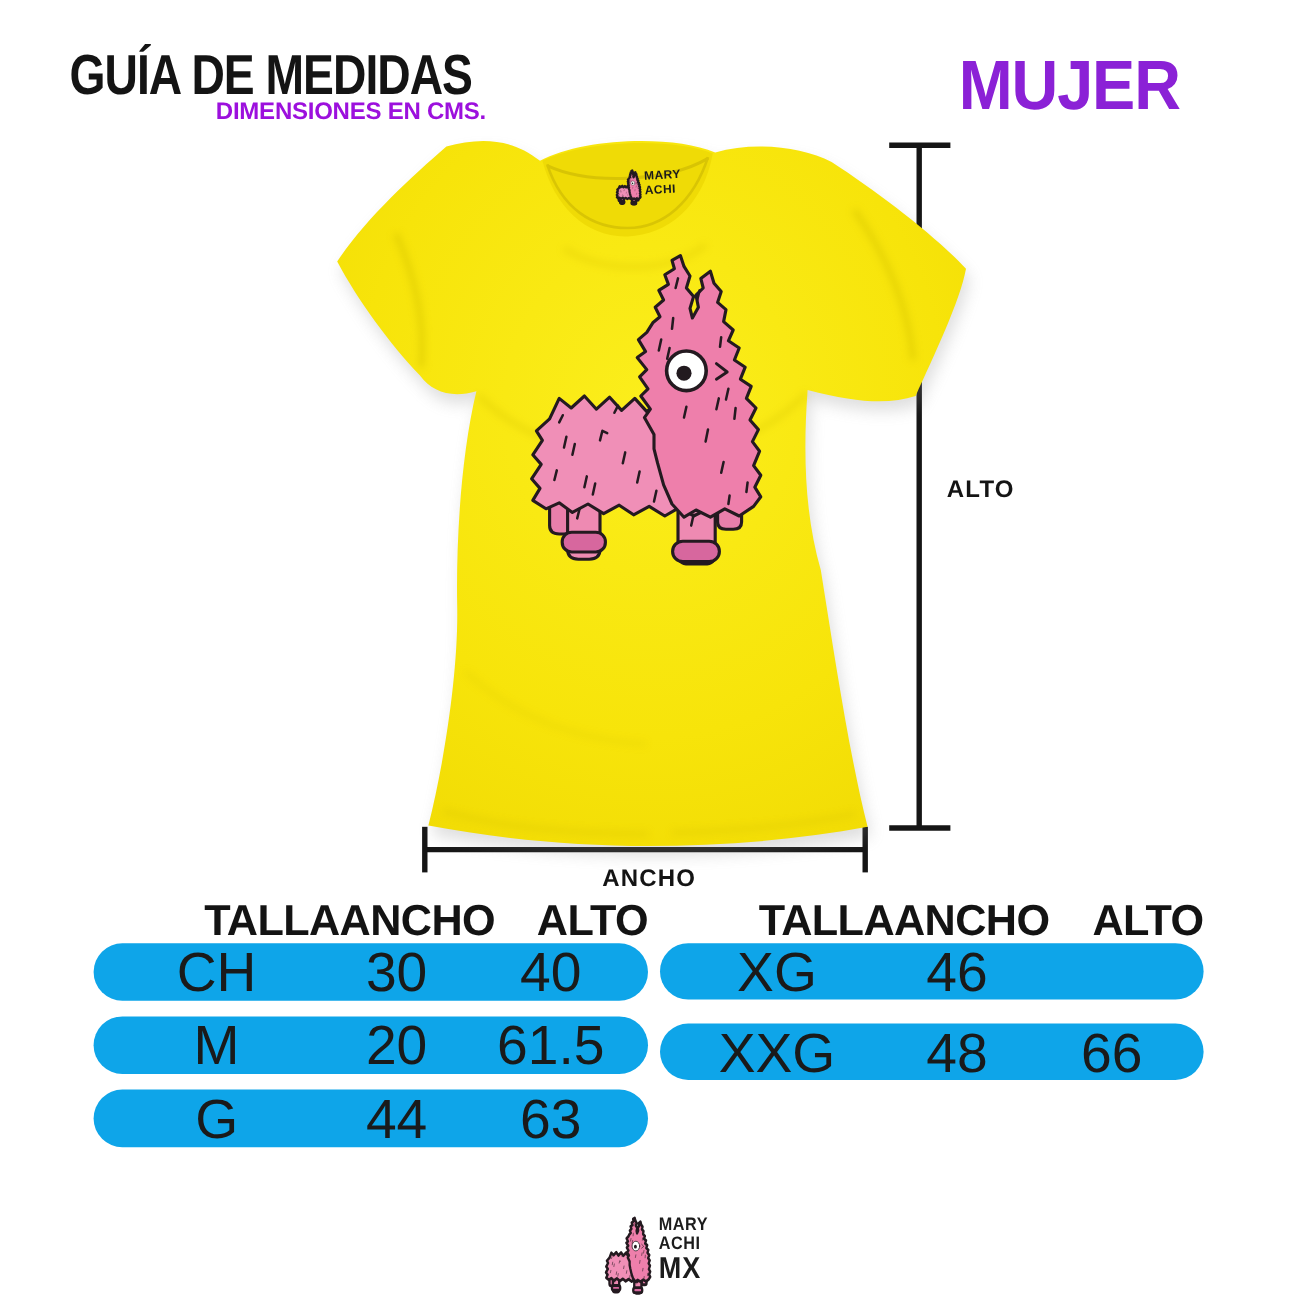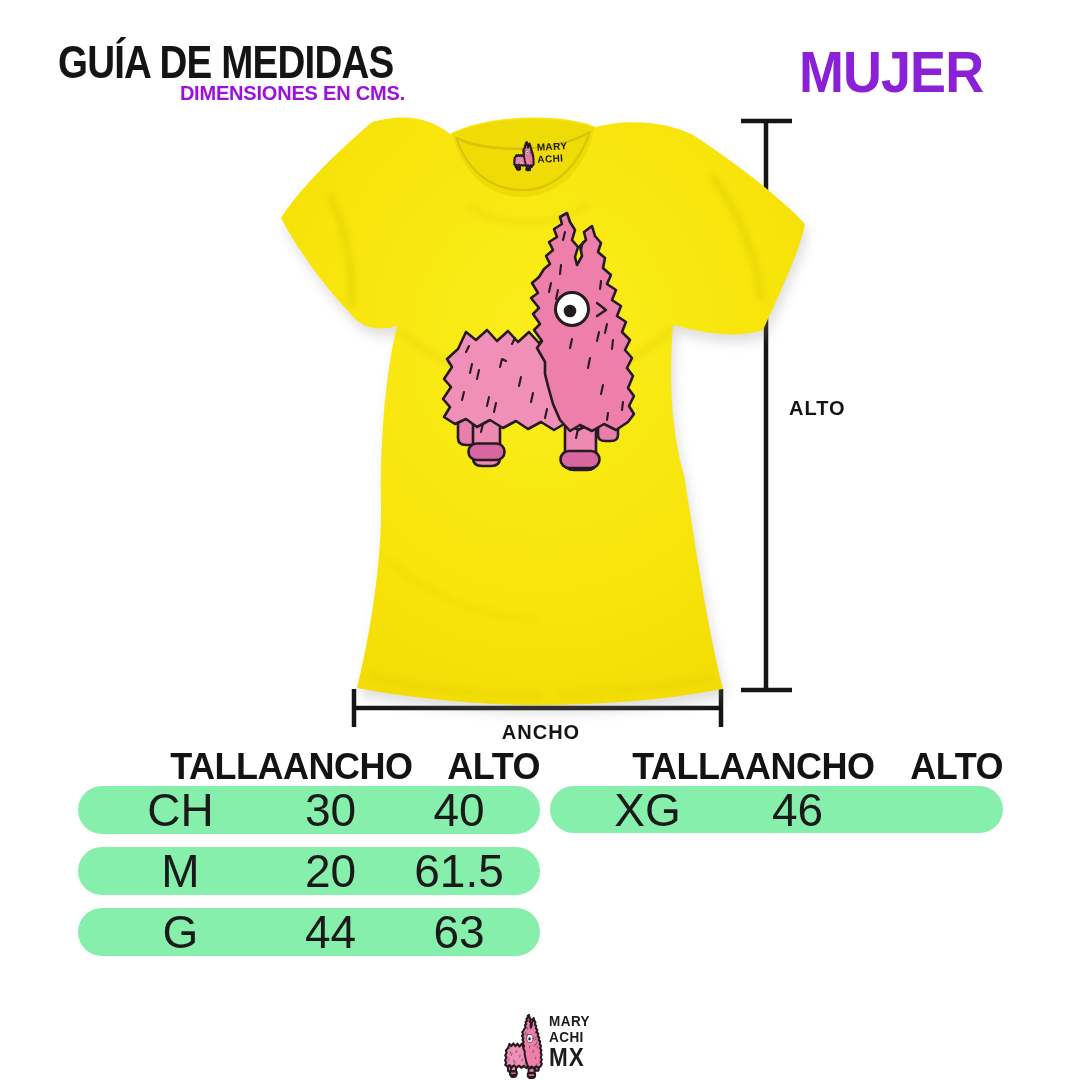--- a/index.html
+++ b/index.html
@@ -35,21 +35,21 @@
   .neck-label{
     left:537px;top:141px;font-size:10px;font-weight:bold;color:#1b1b1b;
     line-height:11.5px;letter-spacing:.4px;transform:rotate(-3deg);z-index:3;
   }
 
   
   .size-table{z-index:3;}
   .size-table .thead{display:grid;font-size:36px;font-weight:bold;color:#131313;letter-spacing:-.5px;height:36px;line-height:34px;}
   .size-table .thead span{text-align:right;}
   .pill{
-    background:#86efac;border-radius:26px;display:grid;align-items:center;
+    background:#0ea5e9;border-radius:26px;display:grid;align-items:center;
     font-size:46px;color:#1a1a1a;font-weight:normal;
   }
   .pill span{text-align:center;line-height:1;}
   .t-left{left:78px;top:750px;width:462px;}
   .t-left .thead,.t-left .pill{grid-template-columns:205px 95px 162px;}
   .t-left .pill{height:48px;margin-bottom:13px;}
   .t-left .pill:first-of-type{margin-top:21px;}
   .t-right{left:550px;top:750px;width:453px;}
   .t-right .thead,.t-right .pill{grid-template-columns:195px 105px 153px;}
   .t-right .pill{height:47px;margin-bottom:20px;}
@@ -207,19 +207,24 @@
 <div class="abs size-table t-right">
   <div class="thead">
     <span>TALLA</span>
     <span>ANCHO</span>
     <span>ALTO</span>
   </div>
   <div class="pill">
     <span>XG</span>
     <span>46</span>
   </div>
+  <div class="pill">
+    <span>XXG</span>
+    <span>48</span>
+    <span>66</span>
+  </div>
 </div>
 
 <div class="abs footer-text">
   <div class="l1">MARY</div>
   <div class="l2">ACHI</div>
   <div class="l3">MX</div>
 </div>
 
 </body></html>

